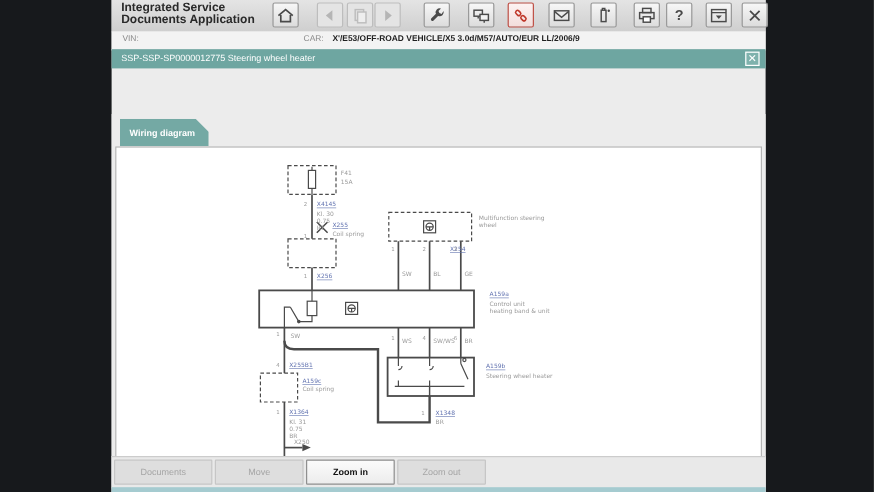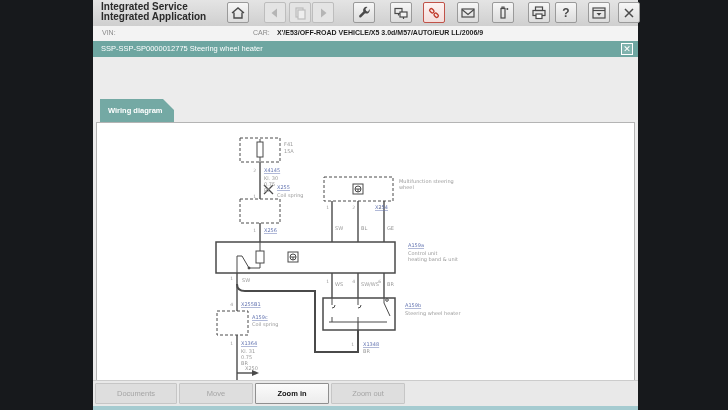--- a/index.html
+++ b/index.html
@@ -54,21 +54,21 @@
 </style>
 </head>
 <body>
 
 <div class="stage">
   <div class="app">
 
     <div class="toolbar">
       <div class="app-title">
         <div>Integrated Service</div>
-        <div>Integrated Application</div>
+        <div>Documents Application</div>
       </div>
 
       <div class="tbtn" style="left:134px">
         <span>
             <svg width="16" height="16" viewBox="0 0 16 16">
               <path d="M2 8 8 3l6 5M4 7.5V13h8V7.5" fill="none" stroke="#4a4a4a" stroke-width="1.4"></path>
             </svg>
           </span>
       </div>
       <div class="tbtn disabled" style="left:171px">

